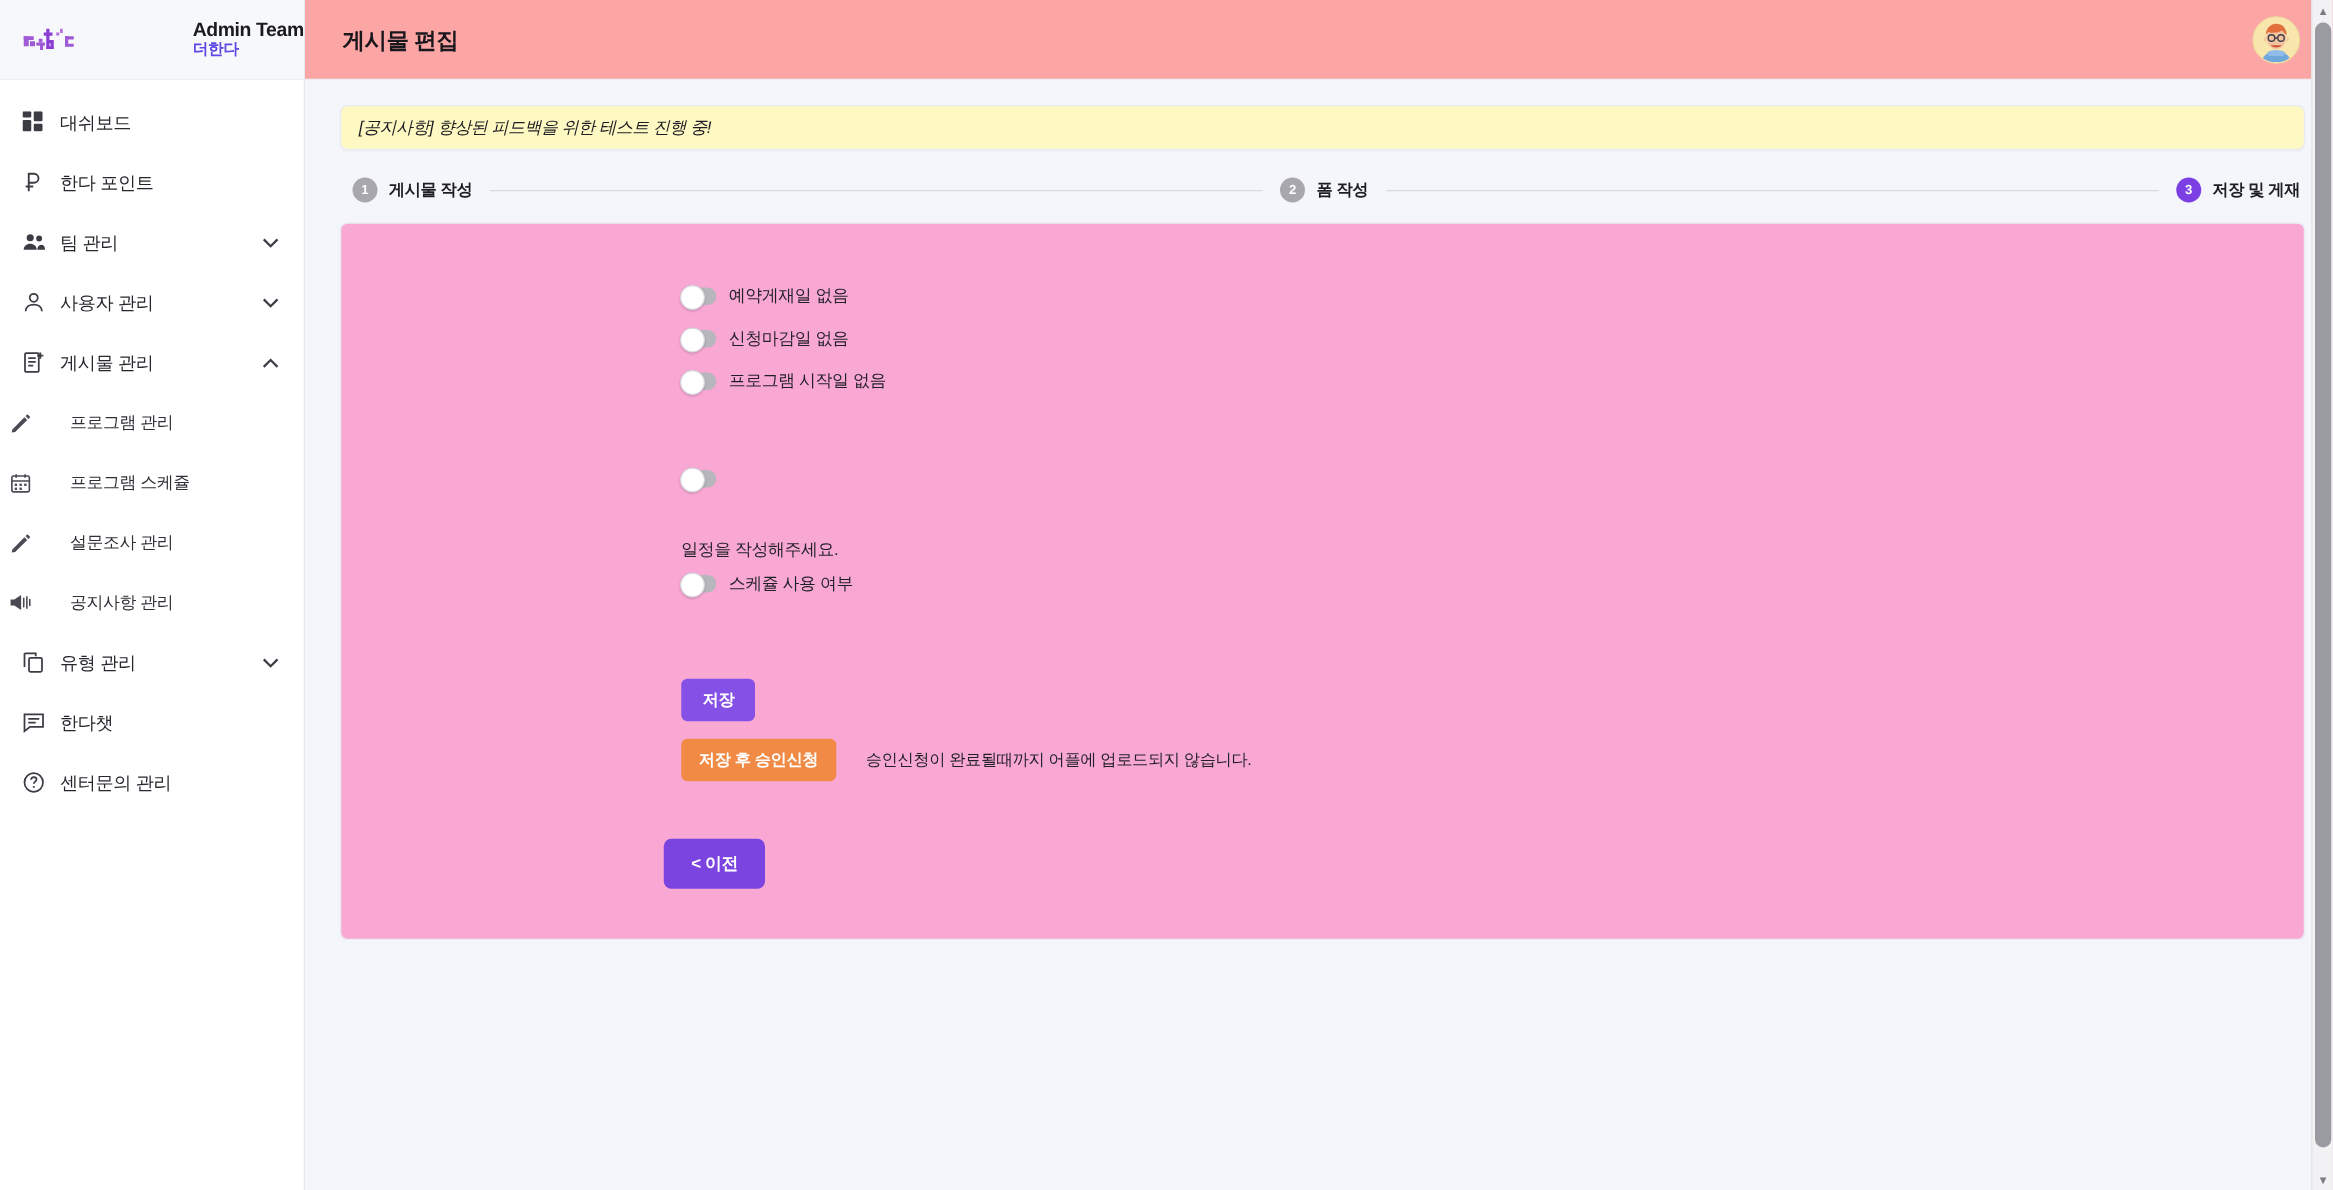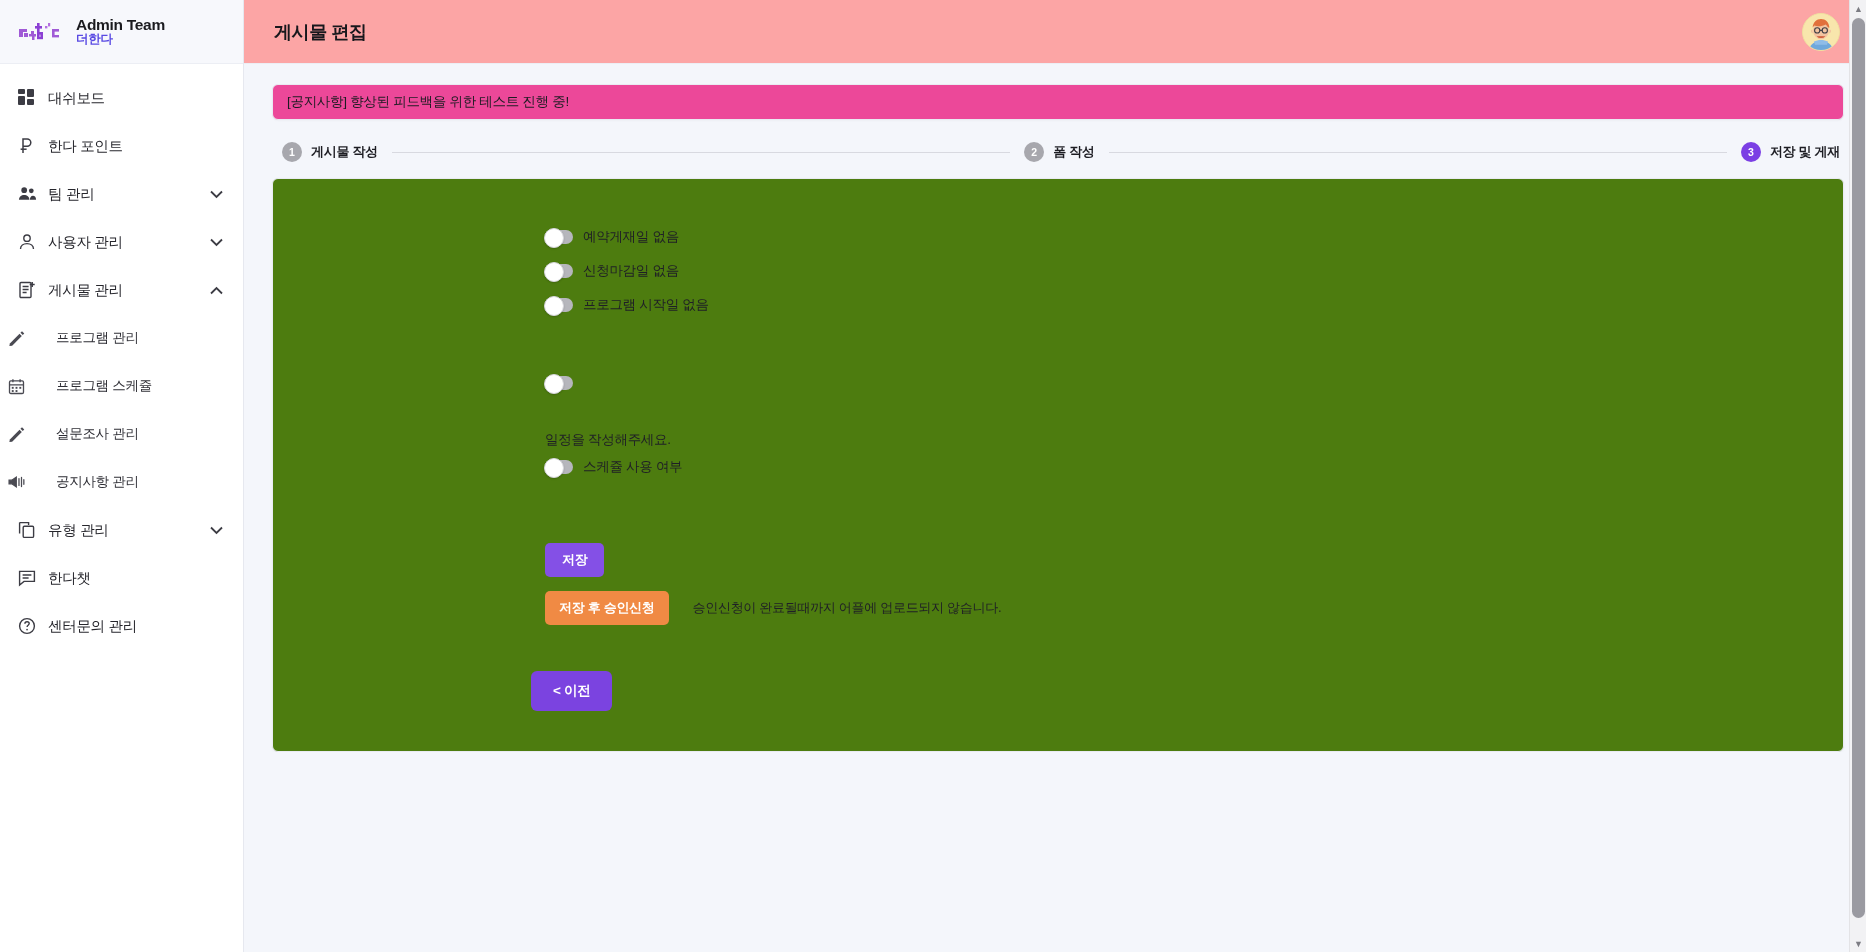--- a/index.html
+++ b/index.html
@@ -17,20 +17,21 @@
     background: #ffffff;
     border-right: 1px solid #e6e8ef;
     flex: 0 0 244px;
     display: flex; flex-direction: column;
   }
   .brand {
     height: 64px; display: flex; align-items: center;
     padding-left: 18px; gap: 14px;
     background: #f7f8fc;
     border-bottom: 1px solid #eceef4;
+    justify-content: space-between;
   }
   .brand-logo {
     width: 44px; height: 28px;
     display: flex; align-items: center; justify-content: center;
     position: relative;
   }
   .brand-logo svg { display:block; }
   .brand-text { display: flex; flex-direction: column; line-height: 1.05; }
   .brand-title {
     font-size: 15.5px; font-weight: bold; color: #1b1b1f; letter-spacing: -0.3px;
@@ -69,43 +70,44 @@
   .page-title { font-size: 18px; font-weight: bold; color: #17171c; letter-spacing: -0.4px; }
   .avatar {
     width: 38px; height: 38px; border-radius: 50%;
     overflow: hidden; background: #f7e7a8; flex: 0 0 38px;
     border: 1px solid #f0dfa0;
   }
 
   .content { padding: 20px 22px 0 28px; overflow: hidden; }
 
   .notice {
-    background: #ec4899; border: 1px solid #e9ebf2; border-radius: 6px;
+    background: #fef9c3; border: 1px solid #e9ebf2; border-radius: 6px;
     height: 36px; display: flex; align-items: center; padding: 0 14px;
     font-size: 13.5px; color: #1c1c22; letter-spacing: -0.3px;
     box-shadow: 0 1px 2px rgba(20,20,40,0.03);
+    font-style: italic;
   }
 
   .stepper {
     display: flex; align-items: center;
     margin: 22px 4px 16px 10px;
   }
   .step { display: flex; align-items: center; gap: 9px; flex: 0 0 auto; }
   .step-dot {
     width: 20px; height: 20px; border-radius: 50%;
     display: flex; align-items: center; justify-content: center;
     font-size: 10.5px; color: #ffffff; font-weight: bold;
     background: #a7a7ad;
   }
   .step.active .step-dot { background: #7b3fe4; }
   .step-label { font-size: 13px; color: #1d1d23; font-weight: bold; letter-spacing: -0.3px; white-space: nowrap; }
   .step-line { flex: 1 1 auto; height: 1px; background: #d8d9e0; margin: 0 14px; }
 
   .panel {
-    background: #4d7c0f; border: 1px solid #e9ebf2; border-radius: 6px;
+    background: #f9a8d4; border: 1px solid #e9ebf2; border-radius: 6px;
     min-height: 540px; padding: 44px 0 0 0;
     box-shadow: 0 1px 3px rgba(20,20,40,0.04);
   }
 
   .toggle-row {
     display: flex; align-items: center; gap: 10px;
     padding-left: 272px; height: 28px; margin-bottom: 6px;
   }
   .toggle {
     width: 28px; height: 14px; border-radius: 8px;

